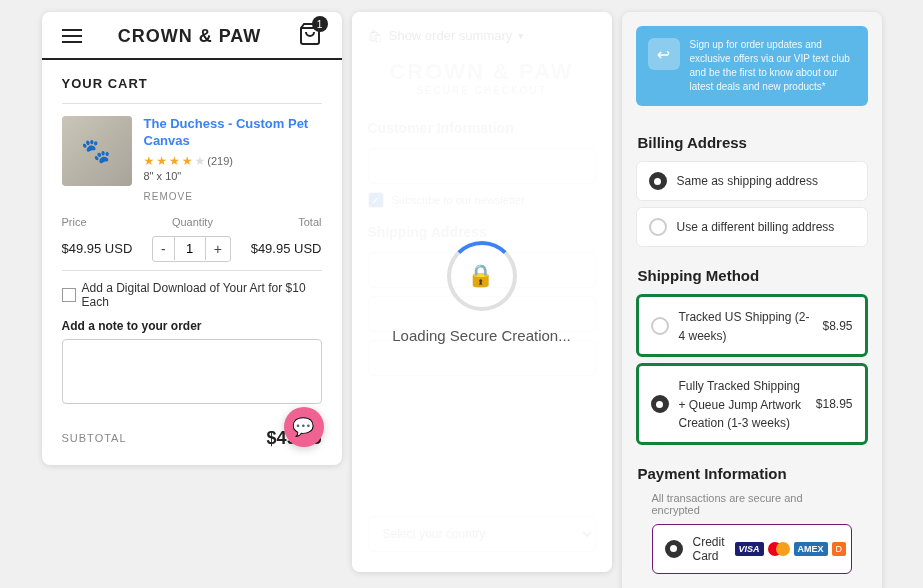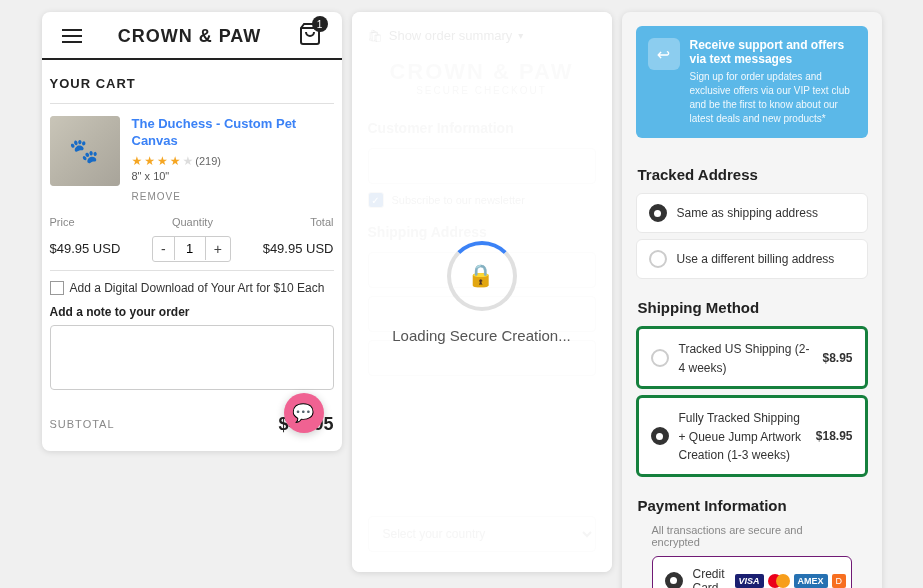--- a/index.html
+++ b/index.html
@@ -72,21 +72,21 @@
       border-radius: 50%;
       width: 16px;
       height: 16px;
       font-size: 10px;
       display: flex;
       align-items: center;
       justify-content: center;
     }
 
     .cart-body {
-      padding: 16px 8px;
+      padding: 16px 20px;
     }
 
     .your-cart-title {
       font-size: 13px;
       font-weight: 700;
       letter-spacing: 1px;
       color: #222;
       margin-bottom: 12px;
       text-transform: uppercase;
     }
@@ -603,21 +603,21 @@
 
     .shipping-option-name {
       font-size: 12px;
       color: #333;
       line-height: 1.3;
     }
 
     .shipping-option-price {
       font-size: 12px;
       color: #333;
-      font-weight: 700;
+      font-weight: 400;
       flex-shrink: 0;
     }
 
     .payment-section {
       padding: 0 30px;
     }
 
     .payment-subtitle {
       font-size: 11px;
       color: #888;
@@ -819,26 +819,25 @@
     </select>
   </div>
 </div>
 
 <div class="right-panel panel">
   <div class="sms-banner">
     <div class="sms-icon">
       <span>↩</span>
     </div>
     <div class="sms-content">
-      <div class="sms-title">Receive support and offers via text messages</div>
       <div class="sms-body">Sign up for order updates and exclusive offers via our VIP text club and be the first to know about our latest deals and new products*</div>
     </div>
   </div>
 
-  <div class="section-title">Tracked Address</div>
+  <div class="section-title">Billing Address</div>
 
   <div class="billing-options">
     <div class="radio-option">
       <div class="radio-circle selected"></div>
       <span class="radio-label">Same as shipping address</span>
     </div>
     <div class="radio-option">
       <div class="radio-circle"></div>
       <span class="radio-label">Use a different billing address</span>
     </div>

